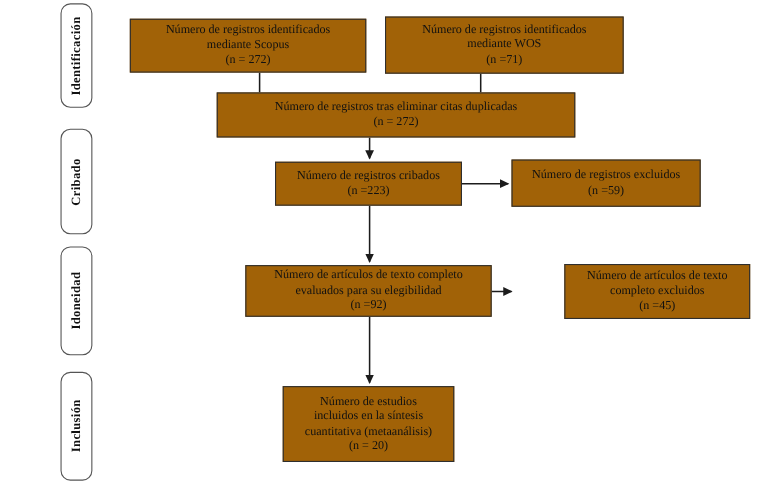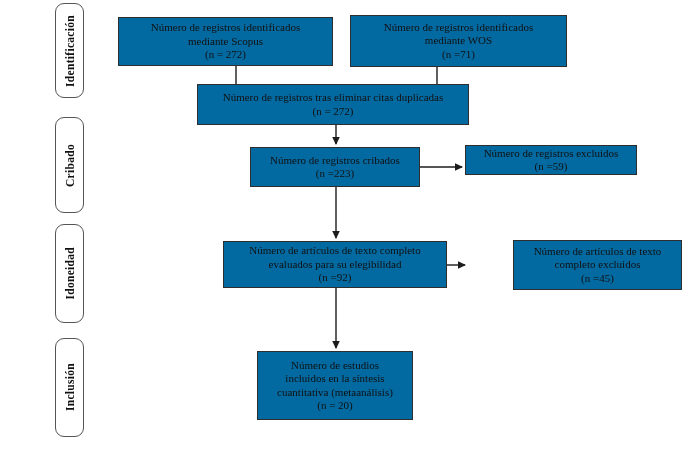--- a/index.html
+++ b/index.html
@@ -21,21 +21,21 @@
     left: 0;
     top: 0;
     width: 700px;
     height: 452px;
     pointer-events: none;
   }
   .flow-box {
     position: absolute;
     box-sizing: border-box;
     border: 1.4px solid #2e2e2e;
-    background: #0369a1;
+    background: #a16207;
     display: flex;
     align-items: center;
     justify-content: center;
     text-align: center;
     font-size: 11px;
     line-height: 1.22;
     padding: 2px 4px;
   }
   .flow-box .box-text {
     white-space: pre-line;
@@ -56,23 +56,23 @@
     writing-mode: vertical-rl;
     transform: rotate(180deg);
     font-weight: bold;
     font-size: 11.5px;
     letter-spacing: 0.3px;
     white-space: nowrap;
   }
   
   .box-scopus      { left: 118px; top: 17px;  width: 215px; height: 49px; }
   .box-wos         { left: 350px; top: 15px;  width: 217px; height: 52px; }
-  .box-dedup       { left: 197px; top: 84px;  width: 272px; height: 41px; }
+  .box-dedup       { left: 197px; top: 84px;  width: 326px; height: 41px; }
   .box-screened    { left: 250px; top: 147px; width: 170px; height: 40px; }
-  .box-rec-excl    { left: 465px; top: 145px; width: 172px; height: 30px; }
+  .box-rec-excl    { left: 465px; top: 145px; width: 172px; height: 43px; }
   .box-fulltext    { left: 223px; top: 241px; width: 224px; height: 47px; }
   .box-ft-excl     { left: 468px; top: 240px; width: 169px; height: 50px; margin-left: 45px; }
   .box-included    { left: 257px; top: 351px; width: 156px; height: 69px; }
 
   .stage-identificacion { top: 3px;   height: 95px; }
   .stage-cribado        { top: 117px; height: 96px; }
   .stage-idoneidad      { top: 224px; height: 99px; }
   .stage-inclusion      { top: 338px; height: 99px; }
 </style>
 </head>

